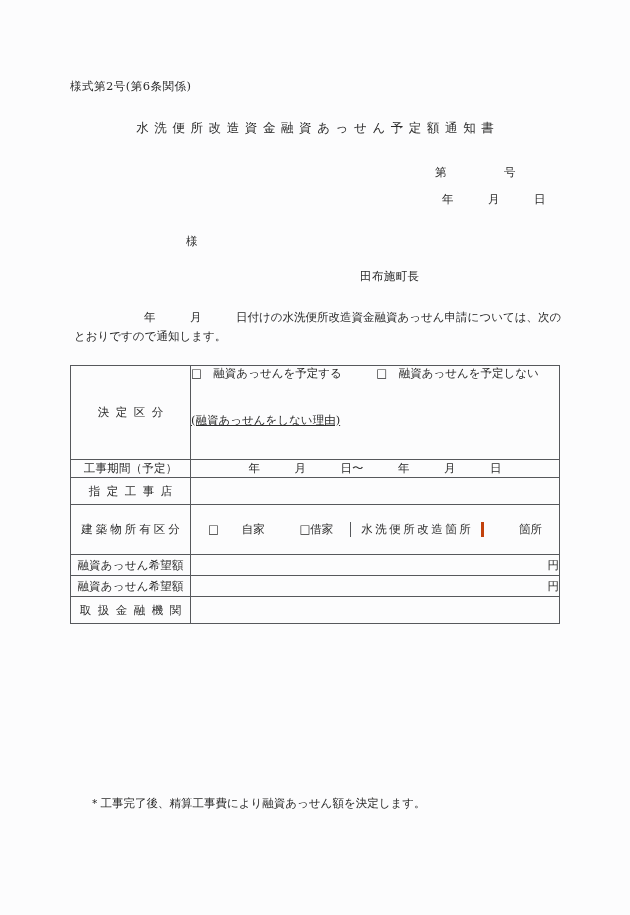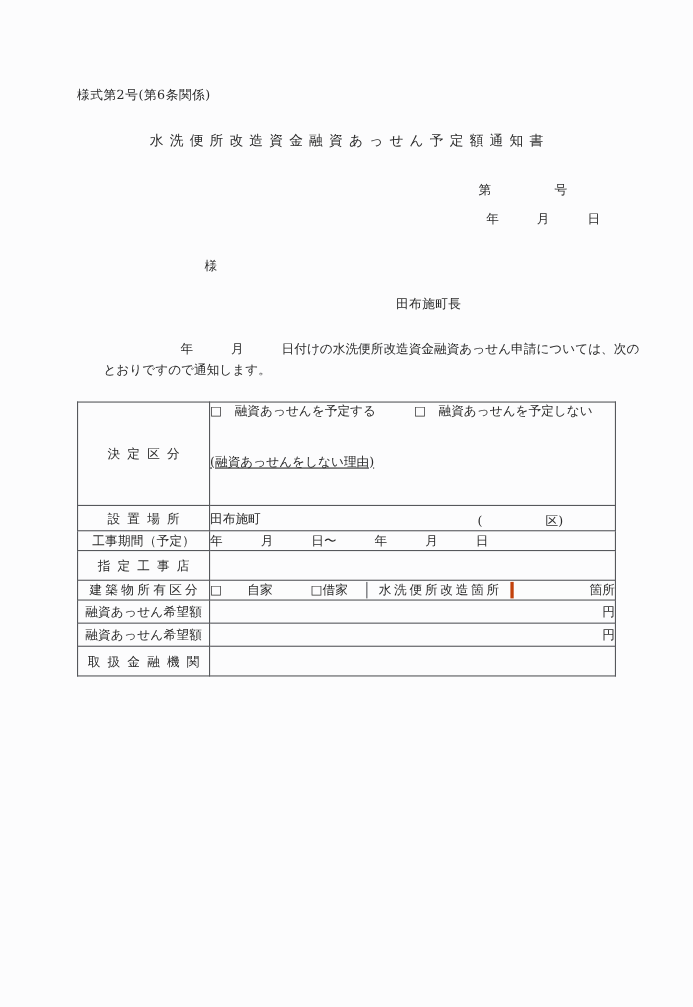--- a/index.html
+++ b/index.html
@@ -72,21 +72,20 @@
   }
   .body-text {
     position: absolute;
     left: 74px;
     top: 308px;
     width: 490px;
     font-size: 11.5px;
     line-height: 19px;
     text-indent: 70px;
     white-space: pre-wrap;
-    margin-left: 20px;
   }
 
   
   .form-table {
     position: absolute;
     left: 70px;
     top: 365px;
     width: 490px;
     border-collapse: collapse;
     table-layout: fixed;
@@ -145,21 +144,21 @@
   .num-cell { padding: 6px 8px; white-space: pre; }
   .place-cell { padding: 6px 8px; position: relative; height: 22px; }
   .place-paren {
     position: absolute;
     left: 243px;
     top: 6px;
     white-space: pre;
   }
   .period-cell {
     padding: 6px 8px;
-    text-align: left;
+    text-align: center;
     white-space: pre;
   }
   .blank-cell { height: 26px; }
   .own-cell { padding: 5px 8px; white-space: pre; width: 142px; }
   .spot-label {
     width: 130px;
     text-align: center;
     padding: 5px 4px;
     letter-spacing: 2.5px;
     text-indent: 2.5px;
@@ -222,49 +221,40 @@
                   <span>(融資あっせんをしない理由)</span>
                   <div></div>
                 </td>
               </tr>
             </tbody>
           </table>
         </td>
       </tr>
 
 
-      <tr>
-        <td class="lbl">
-          <span class="spread">設置場所</span>
-        </td>
-        <td class="place-cell">
-          <span>田布施町</span>
-          <span class="place-paren">(　　　　　区)</span>
-        </td>
-      </tr>
 
       <tr>
         <td class="lbl">
           <span class="spread none">工事期間（予定）</span>
         </td>
         <td class="period-cell">年　　　月　　　日〜　　　年　　　月　　　日</td>
       </tr>
 
       <tr>
         <td class="lbl">
           <span class="spread">指定工事店</span>
         </td>
         <td class="cell-pad blank-cell"></td>
       </tr>
 
       <tr>
         <td class="lbl">
           <span class="spread tight">建築物所有区分</span>
         </td>
-        <td style="padding:0">
+        <td style="padding:17px">
           <table style="width:100%;border-collapse:collapse">
             <tbody>
               <tr>
                 <td class="own-cell" style="border:none;border-right:1px solid #56585c"><span>□　　自家</span><span>　　　</span><span>□借家</span></td>
                 <td class="spot-label" style="border:none;border-right:3px solid #c2410c">水洗便所改造箇所</td>
                 <td class="spot-value" style="border:none"><span></span><span>箇所</span></td>
               </tr>
             </tbody>
           </table>
         </td>
@@ -288,14 +278,15 @@
       <tr>
         <td class="lbl">
           <span class="spread">取扱金融機関</span>
         </td>
         <td class="cell-pad blank-cell"></td>
       </tr>
 
     </tbody>
   </table>
 
+  <div class="footnote">＊工事完了後、精算工事費により融資あっせん額を決定します。</div>
 
 </div>
 
 </body></html>

